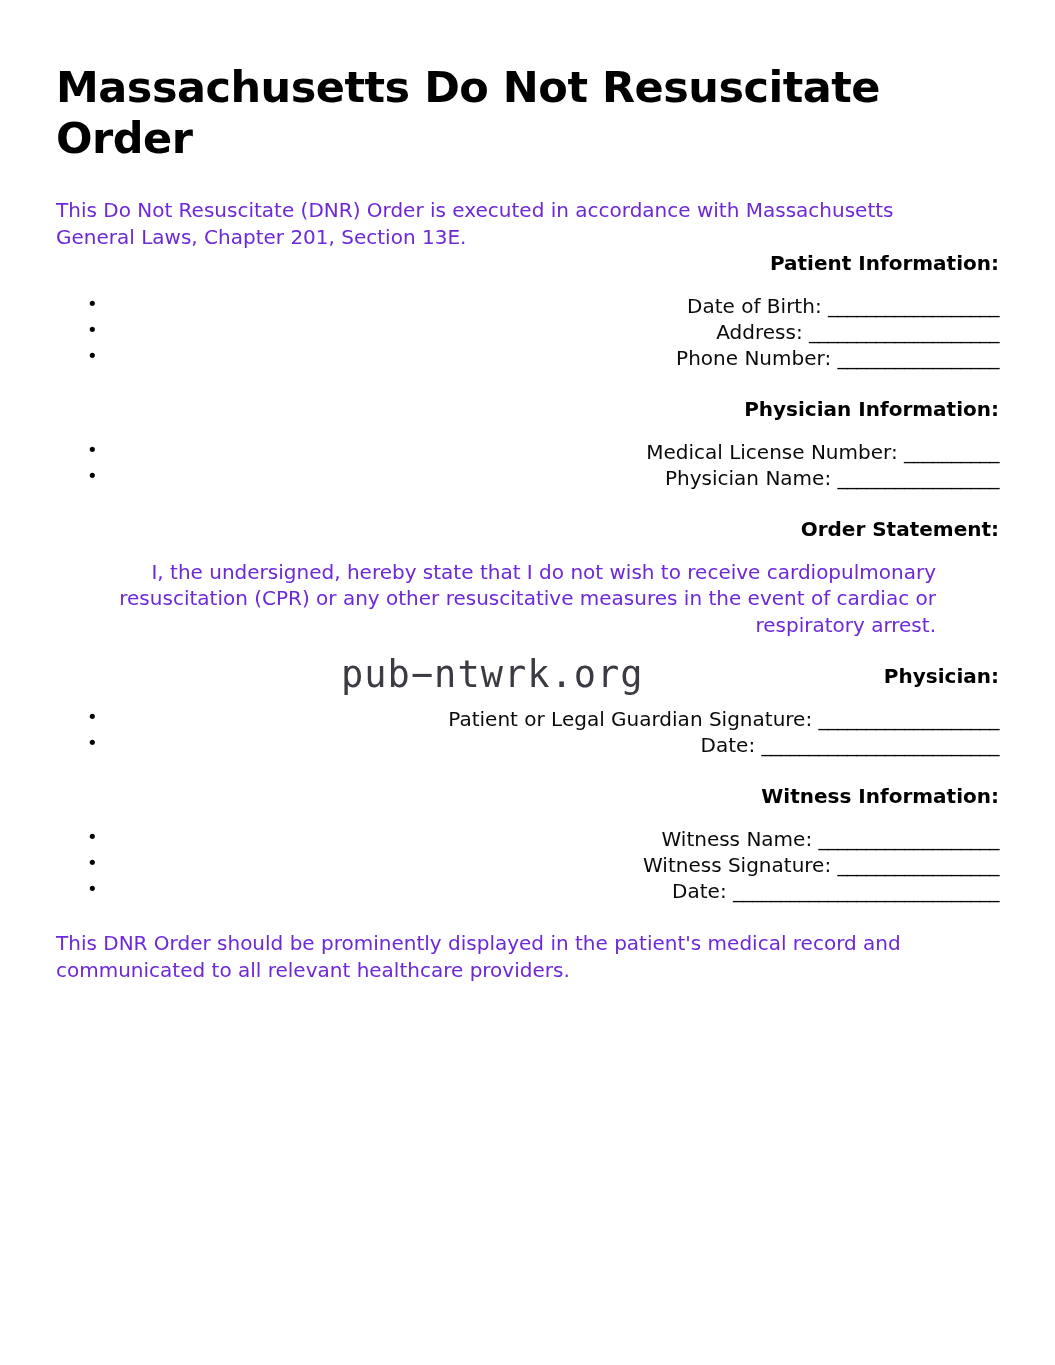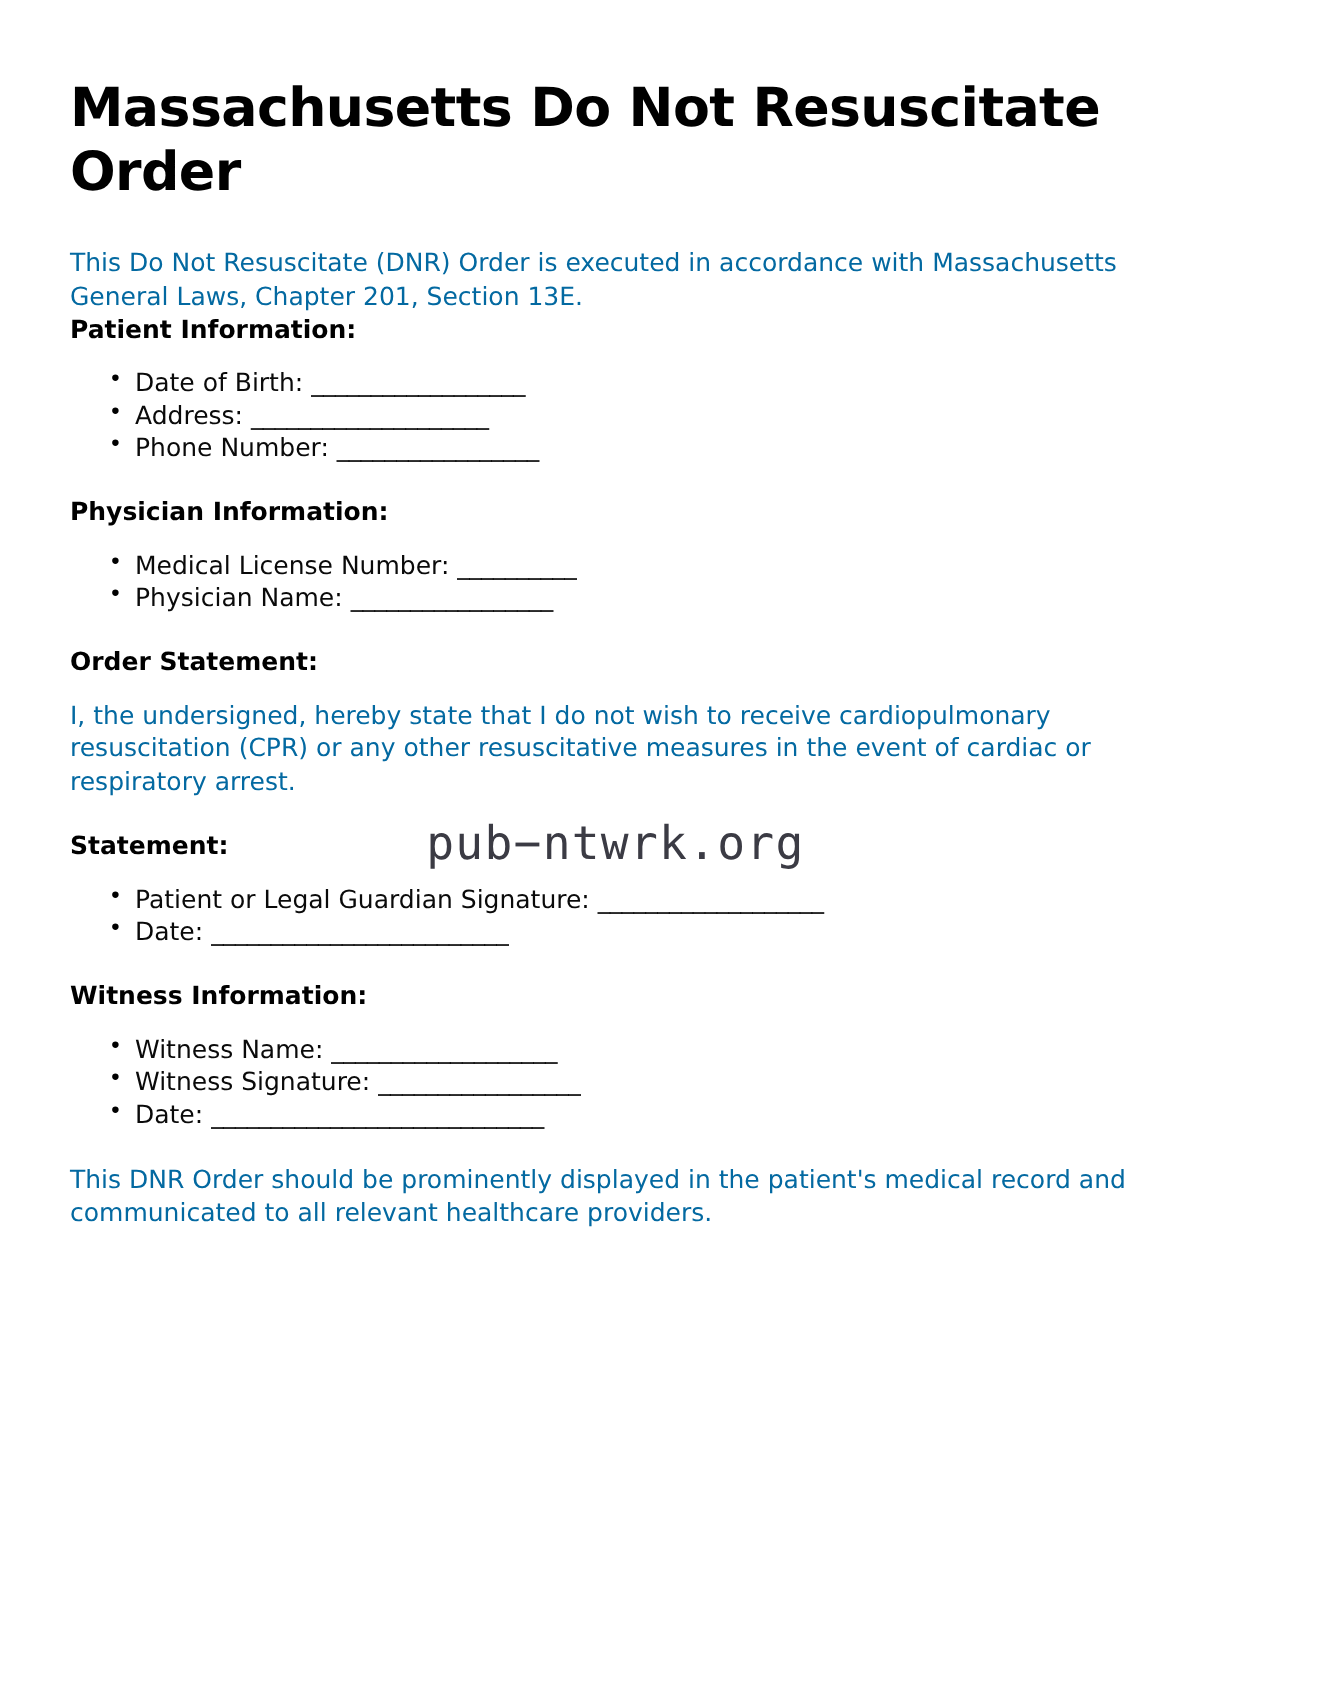--- a/index.html
+++ b/index.html
@@ -30,30 +30,30 @@
     letter-spacing: -0.5px;
     margin: 0 0 34px 0;
     max-width: 880px;
     color: #000;
   }
   p.body-text {
     font-size: 20px;
     line-height: 1.33;
     margin: 0 0 0 0;
     max-width: 880px;
-    color: #0369a1;
+    color: #6d28d9;
   }
   .gap-after-para { margin-bottom: 30px; }
   h2.section-head {
     font-size: 20px;
     font-weight: bold;
     margin: 0 0 18px 0;
     color: #000;
   }
-  .section-block { margin-bottom: 26px; }
+  .section-block { margin-bottom: 26px; text-align: right; }
   ul.field-list {
     list-style: none;
     margin: 0 0 0 0;
     padding: 0 0 0 52px;
   }
   ul.field-list li {
     font-size: 20px;
     line-height: 1.30;
     color: #0a0a0a;
     position: relative;
@@ -108,21 +108,21 @@
       <li><span>Physician Name:</span> <span class="blank-line">_________________</span></li>
     </ul>
   </div>
 
   <div class="section-block">
     <h2 class="section-head">Order Statement:</h2>
     <p class="body-text">I, the undersigned, hereby state that I do not wish to receive cardiopulmonary resuscitation (CPR) or any other resuscitative measures in the event of cardiac or respiratory arrest.</p>
   </div>
 
   <div class="section-block">
-    <h2 class="section-head">Statement:</h2>
+    <h2 class="section-head">Physician:</h2>
     <ul class="field-list">
       <li><span>Patient or Legal Guardian Signature:</span> <span class="blank-line">___________________</span></li>
       <li><span>Date:</span> <span class="blank-line">_________________________</span></li>
     </ul>
   </div>
 
   <div class="section-block">
     <h2 class="section-head">Witness Information:</h2>
     <ul class="field-list">
       <li><span>Witness Name:</span> <span class="blank-line">___________________</span></li>

